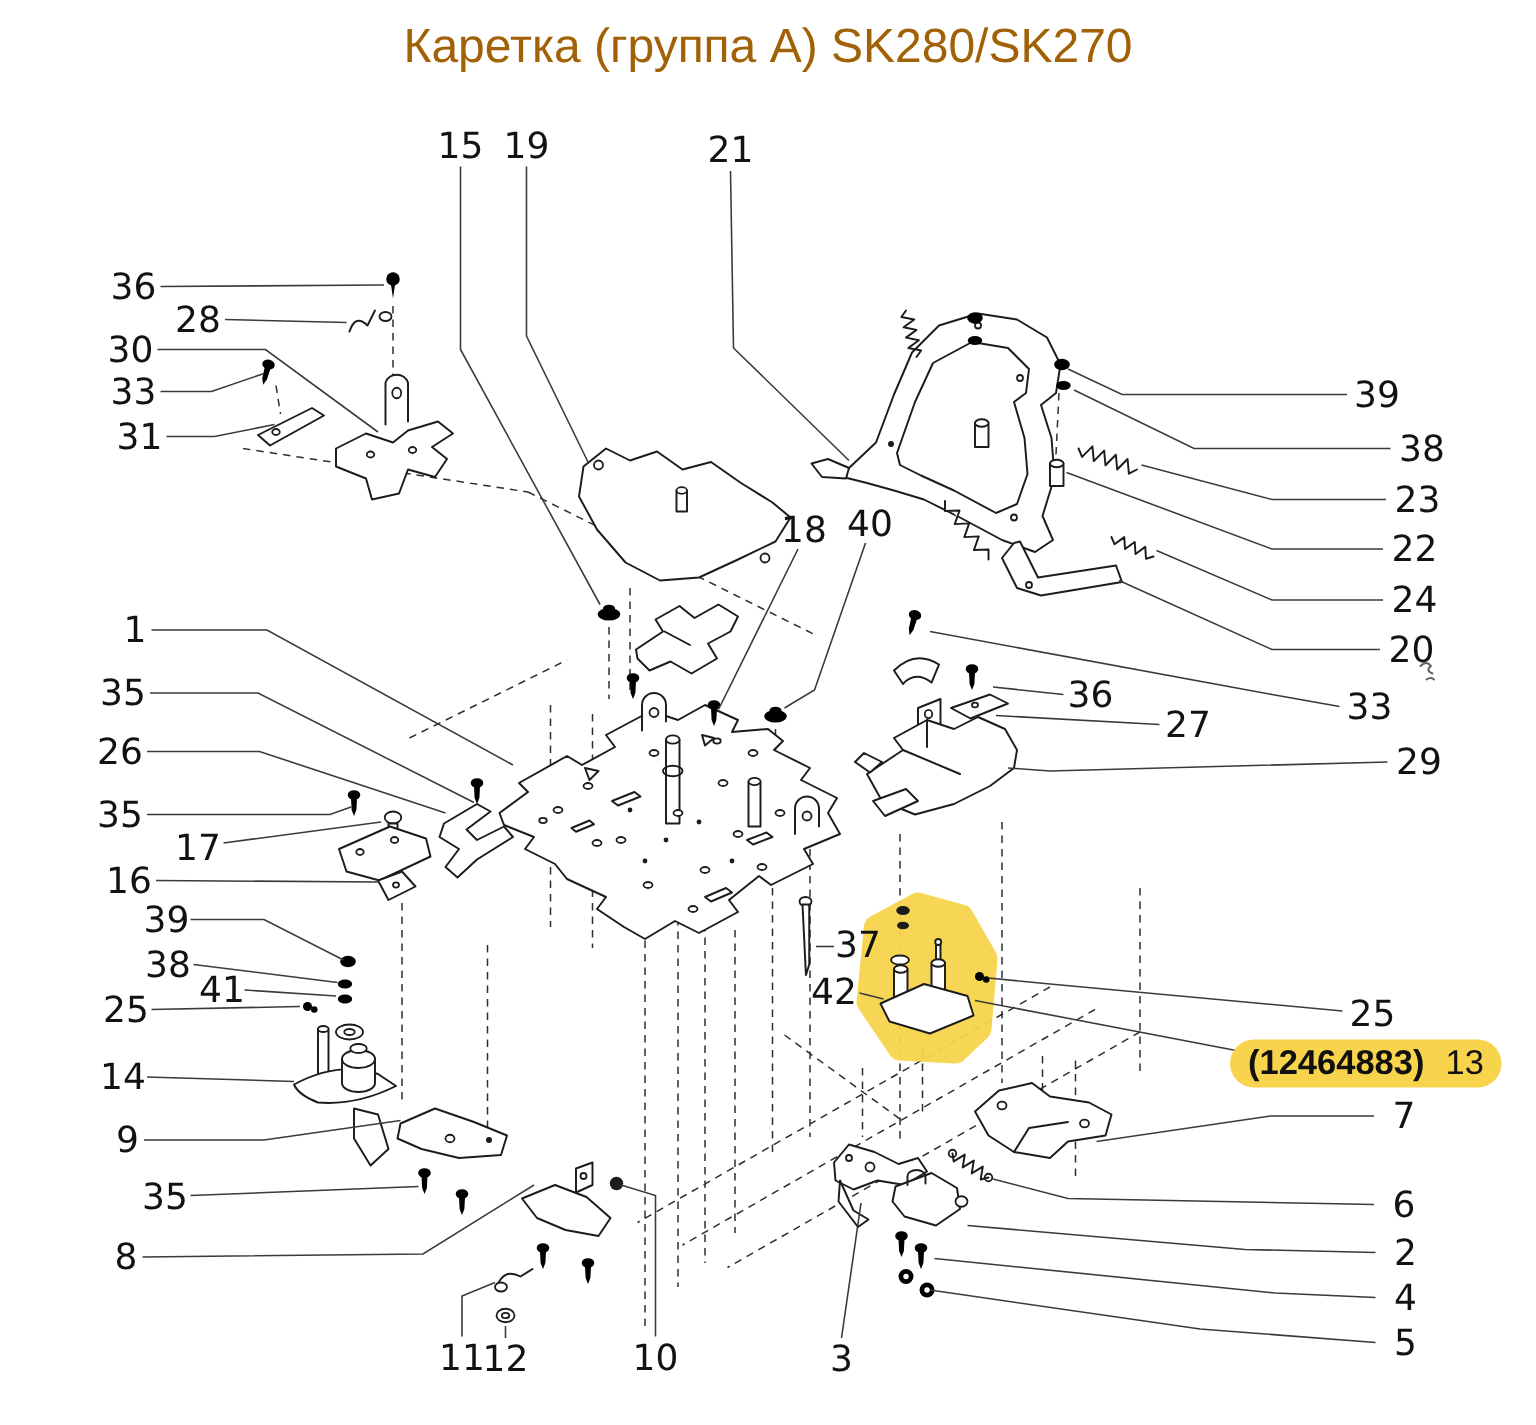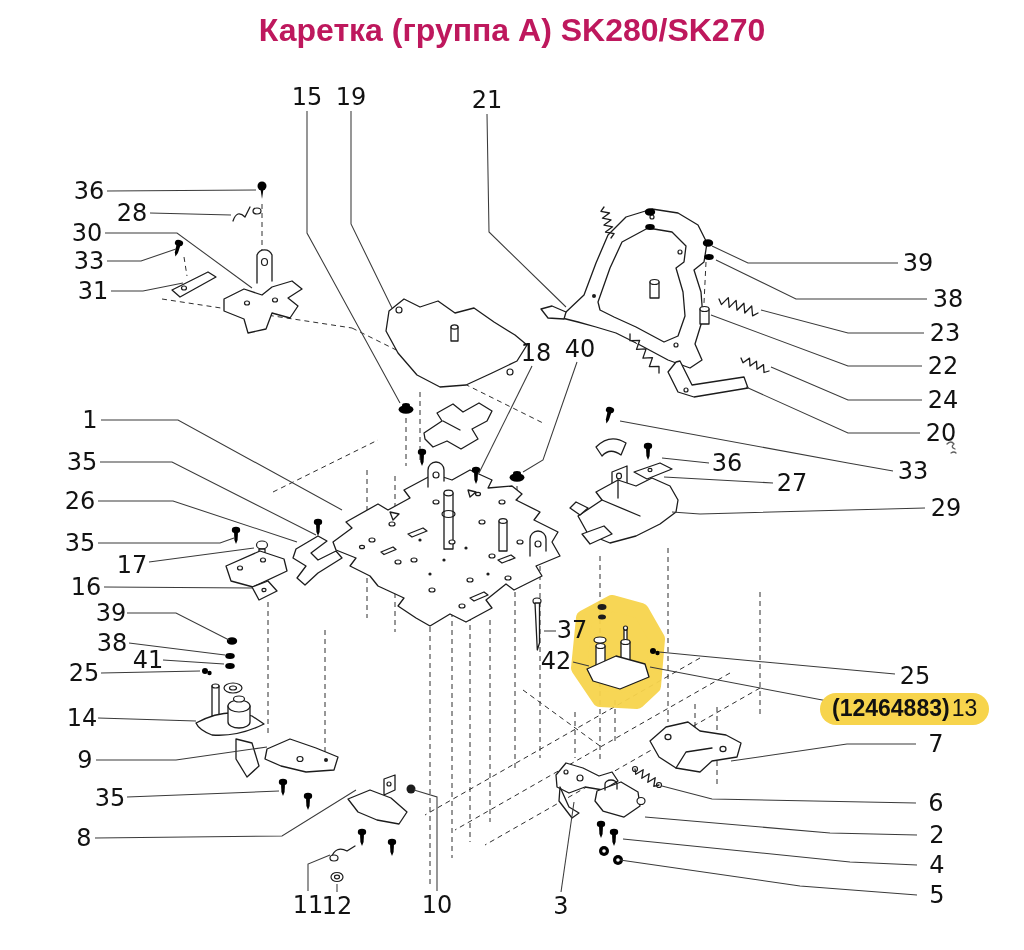--- a/index.html
+++ b/index.html
@@ -1,37 +1,37 @@
 <!DOCTYPE html>
 <html style="--bg: #ffffff; --ink: #1c1c1c; --leader: #3a3a3a; --lbl: #121212; --hl: #F7D44C;"><head>
 <meta charset="utf-8">
 <style>
   :root{ --bg:#ffffff; --ink:#1c1c1c; --leader:#3a3a3a; --lbl:#121212; --hl:#F7D44C; }
   html,body{margin:0;padding:0;background:#e8e8e8;}
   .stage{position:relative;width:1024px;height:950px;background:var(--bg);overflow:hidden;
          font-family:"DejaVu Sans",sans-serif;}
   .title{position:absolute;top:12px;left:0;width:100%;text-align:center;
-         font-family:"Liberation Sans",sans-serif;font-weight:bold;font-size:32px;
-         color:#be185d;letter-spacing:0px;}
+         font-family:"Liberation Sans",sans-serif;font-weight:normal;font-size:32px;
+         color:#a16207;letter-spacing:0px;}
   svg{position:absolute;left:0;top:0;}
   .art path,.art rect{fill:#ffffff;stroke:var(--ink);stroke-width:1.3;stroke-linejoin:round;stroke-linecap:round;}
   .art ellipse,.art circle{fill:#ffffff;stroke:var(--ink);stroke-width:1.2;}
   .art .ln{fill:none;}
   .art .dk{fill:var(--ink);stroke:none;}
   .art .dot{fill:var(--ink);stroke:none;}
   .dashed{fill:none;stroke:#2f2f2f;stroke-width:1;stroke-dasharray:5 4;}
   .leader{fill:none;stroke:var(--leader);stroke-width:1.05;}
   .plabel{fill:var(--lbl);font-size:24px;font-family:"DejaVu Sans",sans-serif;}
   .spring{fill:none;stroke:var(--ink);stroke-width:2.1;stroke-linejoin:round;}
   .faint{fill:none;stroke:#9a9a88;stroke-width:1;opacity:.7;}
   .blob{fill:var(--hl);stroke:var(--hl);stroke-width:16;stroke-linejoin:round;opacity:.95;}
   .badge{position:absolute;background:var(--hl);border-radius:16px;padding:2px 12px 3px 12px;
          font-family:"Liberation Sans",sans-serif;font-size:23px;color:#111;white-space:nowrap;}
   .badge b{font-weight:bold;}
-  .badge span.pn{font-weight:normal;margin-left:2px;}
+  .badge span.pn{font-weight:normal;margin-left:14px;}
 </style>
 </head>
 <body>
 
 <div class="stage">
   <div class="title">Каретка (группа А) SK280/SK270</div>
 
   <svg width="1024" height="950" viewBox="0 0 1024 950">
 
     <defs>

